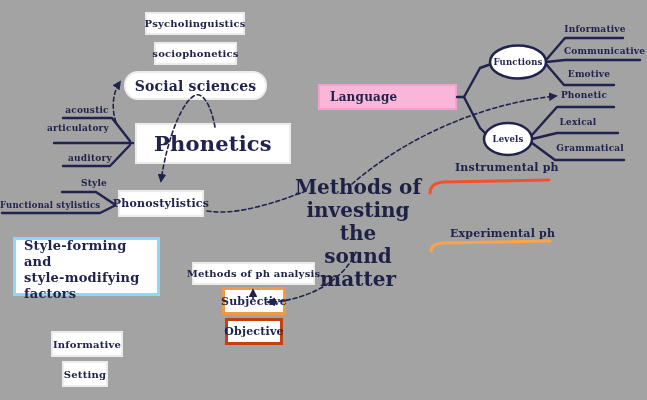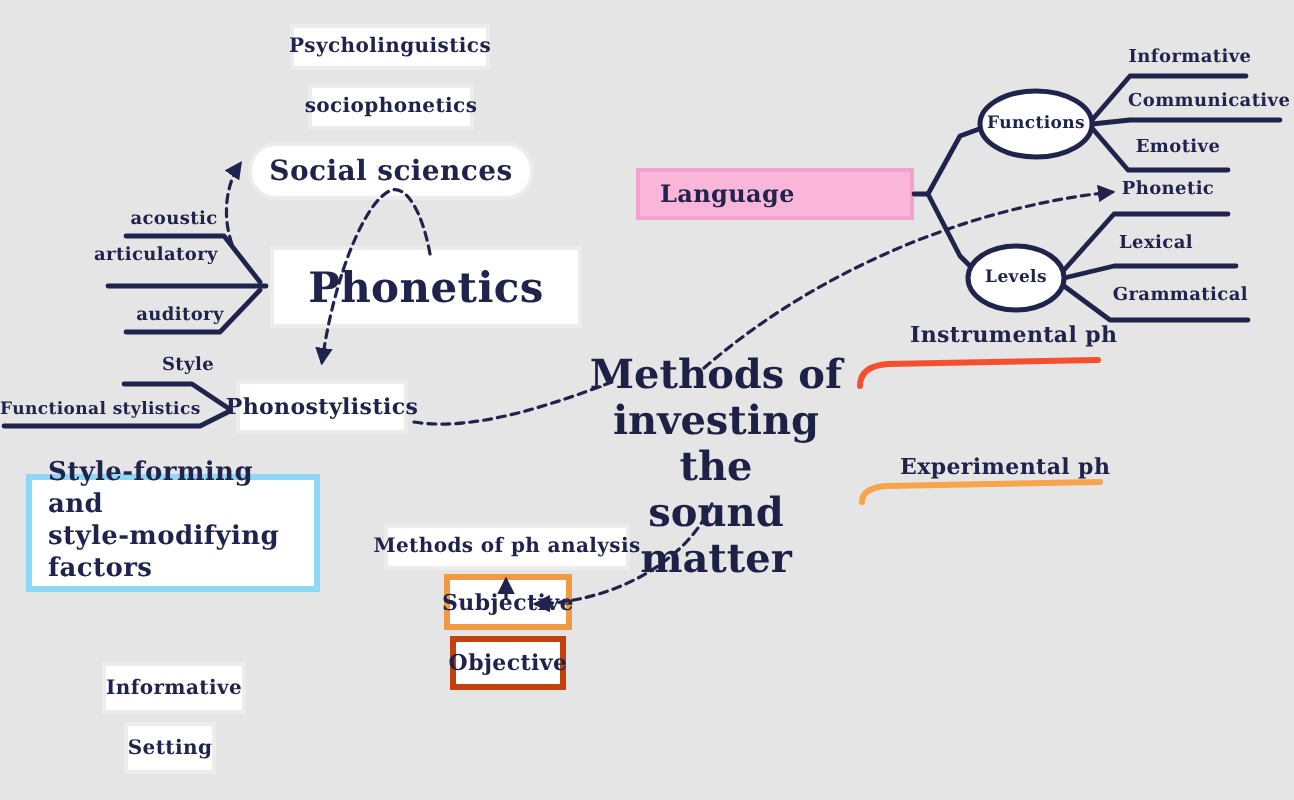--- a/index.html
+++ b/index.html
@@ -1,38 +1,38 @@
 <!DOCTYPE html>
 <html><head>
 <meta charset="utf-8">
 <style>
   html,body{margin:0;padding:0;background:#fff;}
   .canvas{
-    position:relative;width:647px;height:400px;background:#e5e5e5;overflow:hidden;
+    position:relative;width:647px;height:400px;background:#a3a3a3;overflow:hidden;
     font-family:"DejaVu Serif",serif;color:#20234c;
   }
   .box{
     position:absolute;background:#fff;border:2px solid #ececec;
     display:flex;align-items:center;justify-content:center;
     font-weight:bold;color:#20234c;white-space:nowrap;box-sizing:border-box;
     z-index:1;letter-spacing:.2px;
   }
   .lbl{
     position:absolute;font-weight:bold;color:#20234c;white-space:nowrap;
     text-align:center;z-index:1;letter-spacing:.2px;
   }
   .f9{font-size:9px;} .f85{font-size:8.5px;} .f10{font-size:10px;}
   .f11{font-size:11px;} .f12{font-size:12px;} .f14{font-size:14px;border-radius:14px;}
   .f21{font-size:21px;}
   .title{
     position:absolute;left:288px;top:176px;width:140px;text-align:center;
     font-size:20px;line-height:23px;font-weight:bold;color:#1d2145;z-index:1;
   }
   .pink{background:#f9b6d8;border:2px solid #f3a2cf;justify-content:flex-start;padding-left:10px;}
-  .blue{border:3px solid #8fd8f3;justify-content:flex-start;align-items:flex-end;
+  .blue{border:3px solid #8fd8f3;justify-content:flex-start;align-items:center;
         padding:6px 4px 0 8px;font-size:13px;line-height:16px;white-space:normal;text-align:left;}
   .orange{border:3px solid #f09a44;}
   .yellow{border:3px solid #c2410c;}
   svg.overlay{position:absolute;left:0;top:0;z-index:2;pointer-events:none;}
   .ellipse-lbl{z-index:3;}
 </style>
 </head>
 <body>
 
 <div class="canvas">

